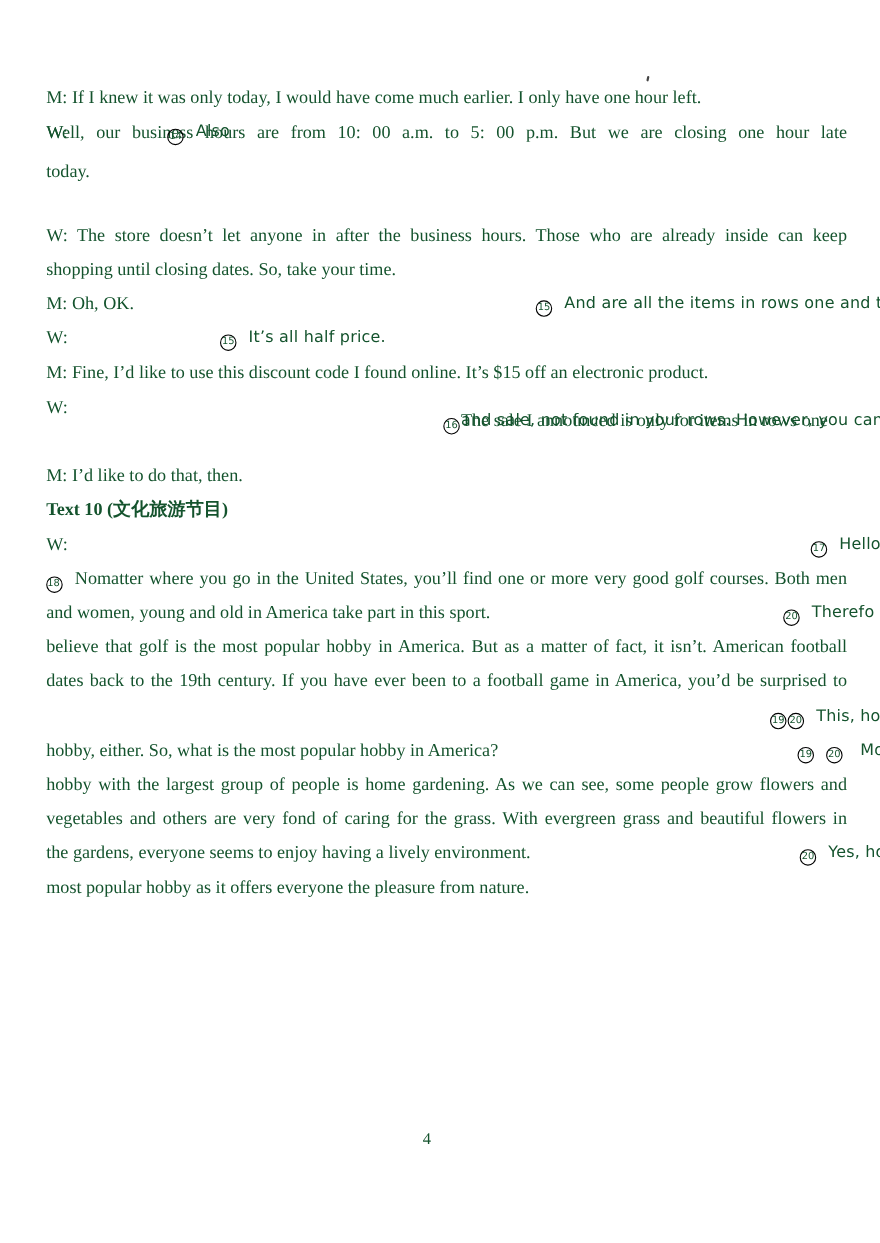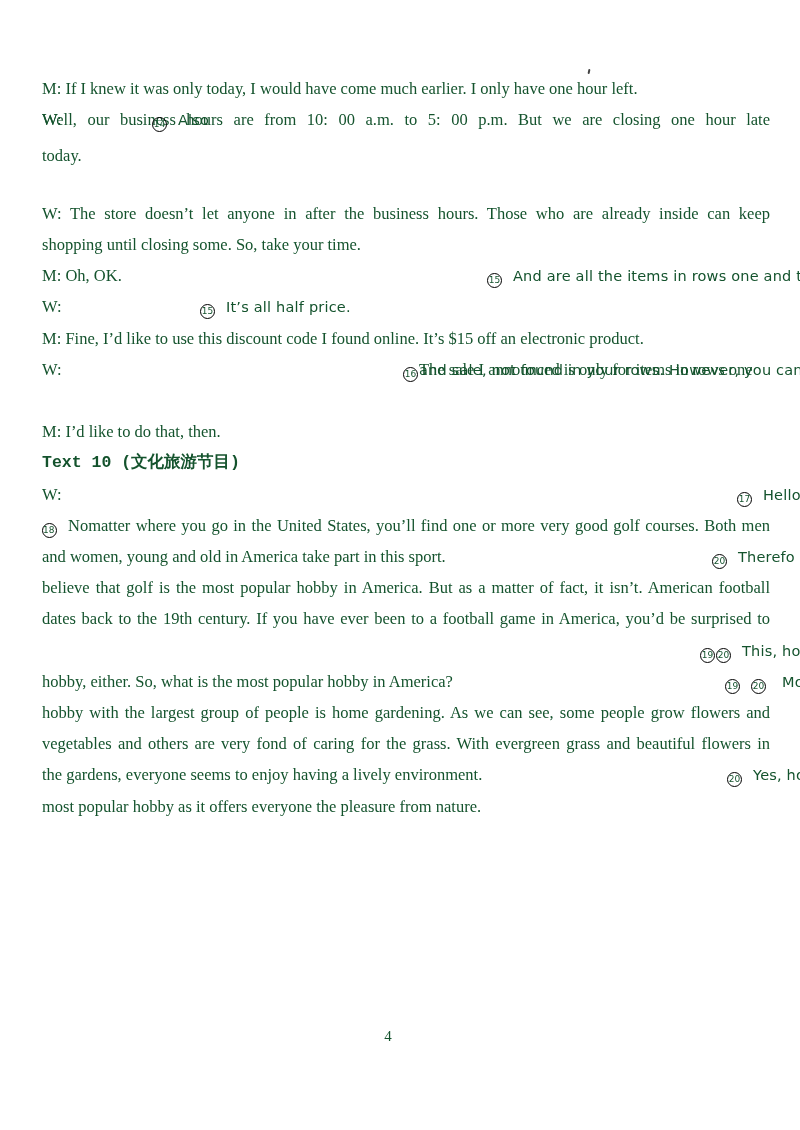--- a/index.html
+++ b/index.html
@@ -17,39 +17,39 @@
     position:absolute;
     left:42px;
     width:728px;
     height:22px;
     line-height:21px;
     white-space:nowrap;
   }
   .jl{white-space:normal;text-align:justify;text-align-last:justify;}
   .sp{position:absolute;left:0;top:0;}
   .jb{white-space:normal;text-align:justify;text-align-last:justify;}
-  .bold{font-weight:bold;font-family:Liberation Mono, monospace;}
+  .bold{font-weight:bold;}
   .ann{
     position:absolute;top:1px;
     font-family:"DejaVu Sans", sans-serif;
     font-size:14.5px;
     white-space:nowrap;
     letter-spacing:0.2px;
   }
   .cn{
     display:inline-block;box-sizing:border-box;
     width:15px;height:15px;
     border:1.2px solid #000;border-radius:50%;
     font-family:"DejaVu Sans", sans-serif;
     font-size:9px;line-height:12px;
     text-align:center;vertical-align:-2px;
     letter-spacing:0;
     margin-right:11px;
   }
-  .ov{position:absolute;top:0;}
+  .ov{position:absolute;top:12px;}
   .ovl{position:absolute;left:16px;top:0;white-space:nowrap;}
   .serif-l{font-family:"Liberation Serif", serif;font-size:16.5px;text-align:right;}
   .sans-l{font-family:"DejaVu Sans", sans-serif;font-size:14.5px;top:1px;letter-spacing:0.2px;}
   .pageno{
     position:absolute;top:1028px;left:-12px;width:800px;
     text-align:center;
     font-family:"Liberation Serif", serif;font-size:15px;
   }
   .stray{
     position:absolute;left:588px;top:69px;width:2px;height:5px;
@@ -76,21 +76,21 @@
   <div class="ln" style="top:145px">
     <span>today.</span>
   </div>
 
 
   <div class="ln jl" style="top:202.8px">
     <span>W: The store doesn’t let anyone in after the business hours. Those who are already inside can keep</span>
   </div>
 
   <div class="ln" style="top:234px">
-    <span>shopping until closing some. So, take your time.</span>
+    <span>shopping until closing dates. So, take your time.</span>
   </div>
 
   <div class="ln" style="top:265.2px">
     <span>M: Oh, OK.</span>
     <span class="ann" style="left:445px"><span class="cn">15</span><span>And are all the items in rows one and two ha</span></span>
   </div>
 
   <div class="ln" style="top:296.4px">
     <span class="sp">W:</span>
     <span class="ann" style="left:158px"><span class="cn">15</span><span>It’s all half price.</span></span>

